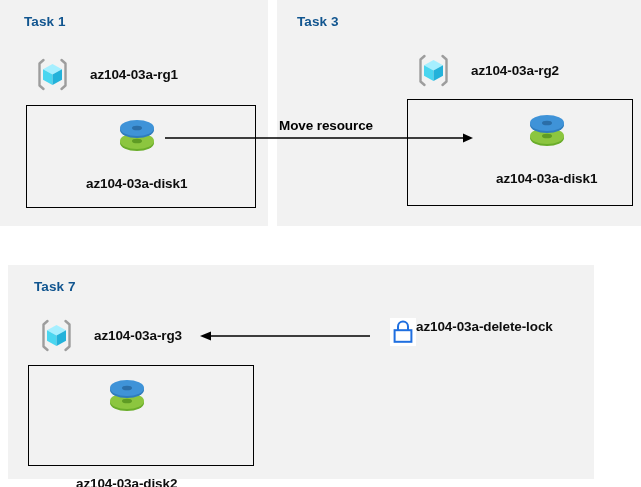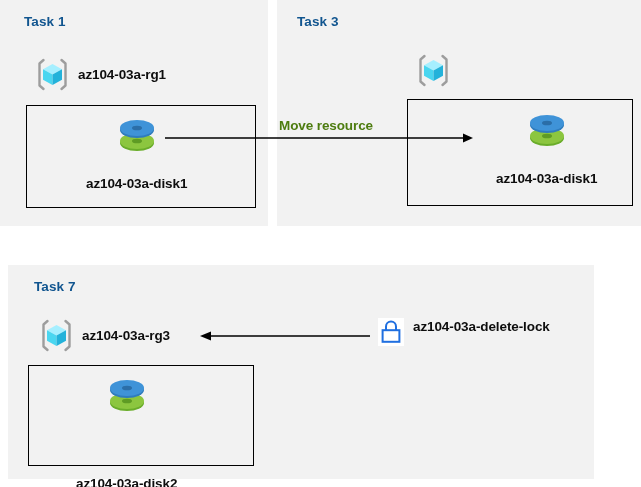--- a/index.html
+++ b/index.html
@@ -64,20 +64,21 @@
   #rg-task1 { left: 34px;  top: 56px; }
   #rg-task2 { left: 138px; top: 52px; }
   #rg-task3 { left: 30px;  top: 52px; }
 
   .cube-icon { width: 37px; height: 37px; display: block; flex: 0 0 auto; }
   .res-label {
     font-size: 13.5px;
     font-weight: bold;
     color: #0d0d0d;
     letter-spacing: -0.1px;
+    margin-left: 12px;
   }
 
   
   .disk-item {
     position: absolute;
     display: flex;
     flex-direction: column;
     align-items: center;
     white-space: nowrap;
   }
@@ -96,34 +97,33 @@
 
   
   .arrow-svg { position: absolute; overflow: visible; }
   #arrow-move     { left: 165px; top: 128px; width: 310px; height: 20px; }
   #arrow-lock     { left: 200px; top: 326px; width: 170px; height: 20px; }
 
   .arrow-caption {
     position: absolute;
     font-size: 13.5px;
     font-weight: bold;
-    color: #4d7c0f;
+    color: #000000;
     white-space: nowrap;
     letter-spacing: -0.1px;
   }
   #caption-move { left: 279px; top: 118px; }
 
   
   #lock-block {
     position: absolute;
-    left: 378px;
+    left: 390px;
     top: 318px;
     display: flex;
     align-items: flex-start;
-    gap: 9px;
     white-space: nowrap;
   }
   .lock-icon-wrap {
     background: #ffffff;
     width: 26px;
     height: 28px;
     display: flex;
     align-items: center;
     justify-content: center;
     flex: 0 0 auto;
@@ -177,20 +177,21 @@
     <div class="panel-title" id="title-task2">Task 3</div>
 
     <div class="rg-item" id="rg-task2">
       <svg class="cube-icon" viewBox="0 0 37 37">
         <path d="M9.5 4 L5.5 7.5 L5.5 29.5 L9.5 33" fill="none" stroke="#9d9d9d" stroke-width="2.4" stroke-linecap="round" stroke-linejoin="round"></path>
         <path d="M27.5 4 L31.5 7.5 L31.5 29.5 L27.5 33" fill="none" stroke="#9d9d9d" stroke-width="2.4" stroke-linecap="round" stroke-linejoin="round"></path>
         <polygon points="18.5,8 28,13.2 18.5,18.4 9,13.2" fill="#a6efff"></polygon>
         <polygon points="9,13.2 18.5,18.4 18.5,29 9,23.8" fill="#4ad6f0"></polygon>
         <polygon points="28,13.2 28,23.8 18.5,29 18.5,18.4" fill="#23b2da"></polygon>
       </svg>
+      <span class="res-label">az104-03a-rg2</span>
     </div>
 
     <div class="inner-box" id="box-task2"></div>
 
     <div class="disk-item" id="disk-task2">
       <svg class="disk-icon" viewBox="0 0 46 44">
         <ellipse cx="23" cy="30" rx="17" ry="8" fill="#6aad2a"></ellipse>
         <ellipse cx="23" cy="28" rx="17" ry="8" fill="#8cc63f"></ellipse>
         <ellipse cx="23" cy="28" rx="5" ry="2.3" fill="#5e9b24"></ellipse>
         <ellipse cx="23" cy="17" rx="17" ry="8" fill="#2f7cbd"></ellipse>

